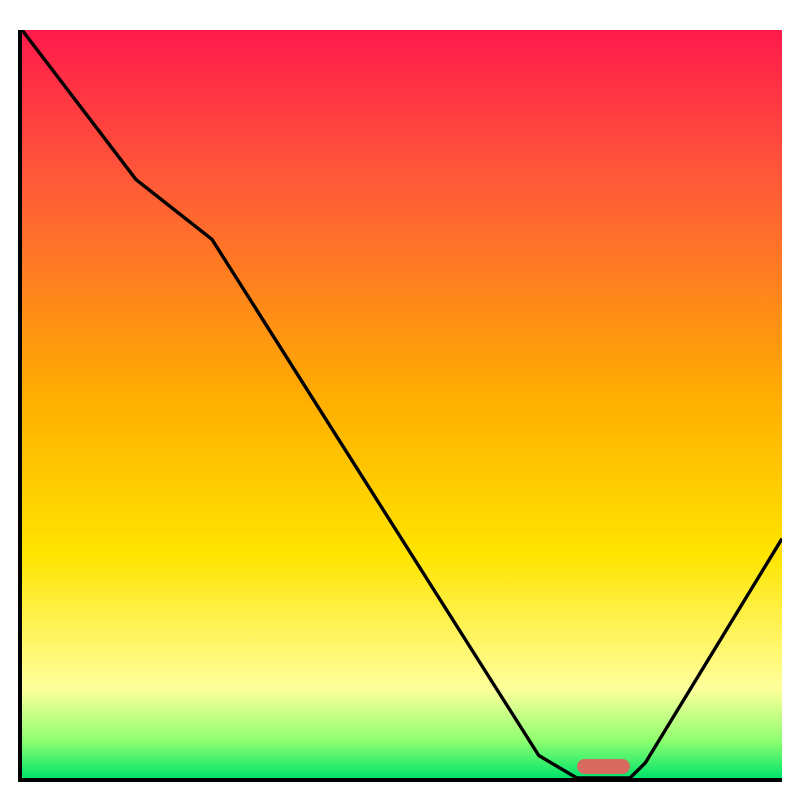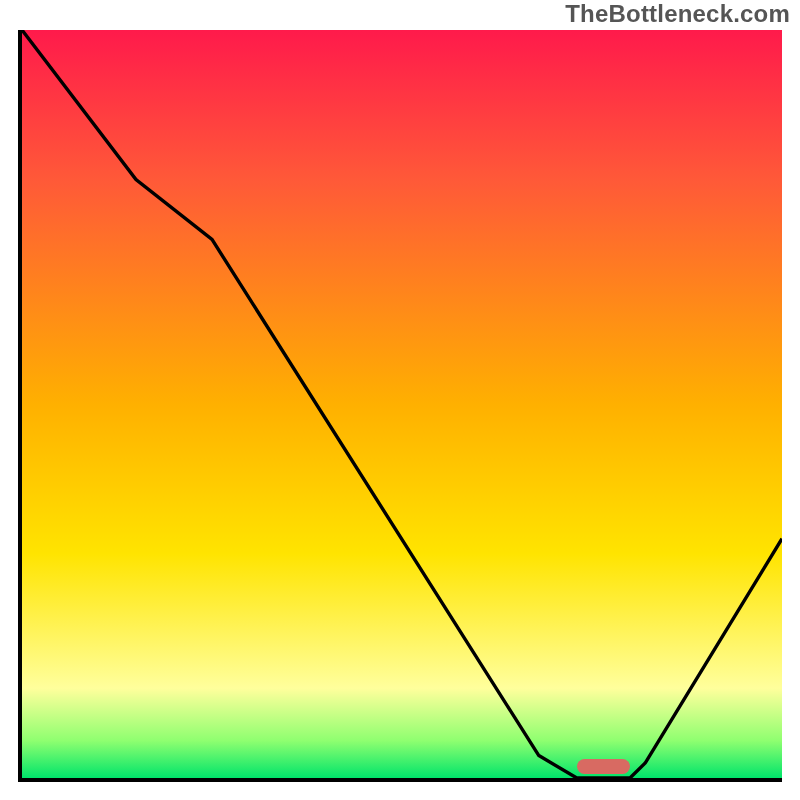--- a/index.html
+++ b/index.html
@@ -51,21 +51,20 @@
   .optimal-bar {
     position: absolute;
     height: 15px;
     border-radius: 8px;
   }
 </style>
 </head>
 <body>
 <div class="wrap">
 
-  <div class="watermark">TheBottleneck.com</div>
 
   <div class="plot">
     <div class="plot-inner">
 
       <svg class="gradient" viewBox="0 0 100 100" preserveAspectRatio="none">
         <defs>
           <linearGradient id="bg-grad" x1="0" y1="0" x2="0" y2="1">
               <stop offset="0%" stop-color="#ff1a4b"></stop>
               <stop offset="20%" stop-color="#ff5938"></stop>
               <stop offset="50%" stop-color="#ffb000"></stop>

